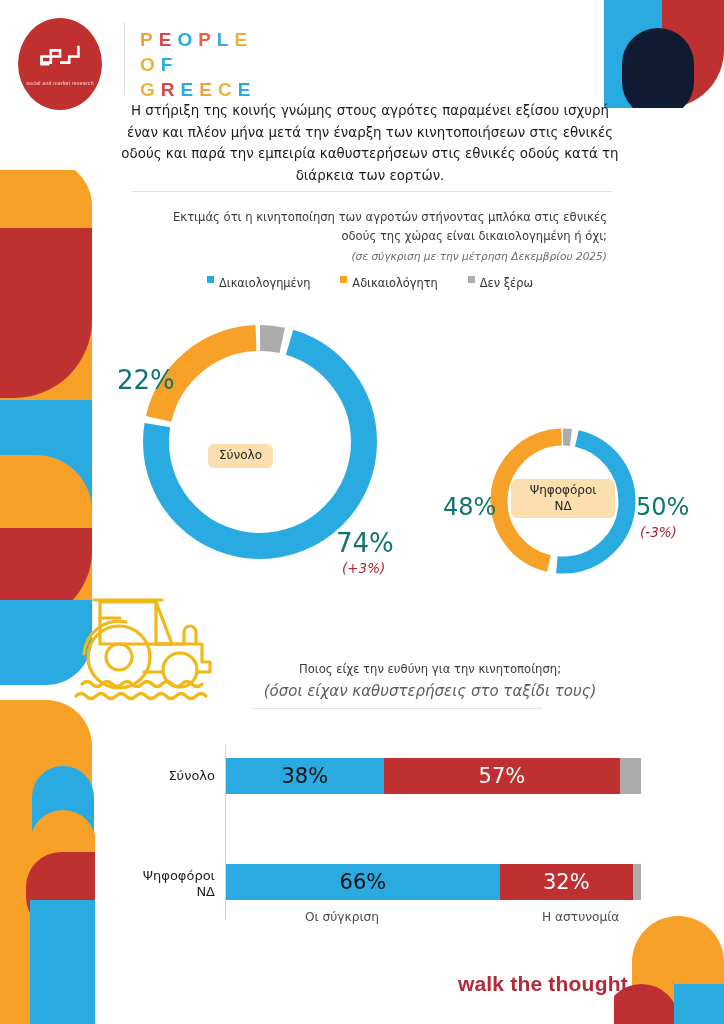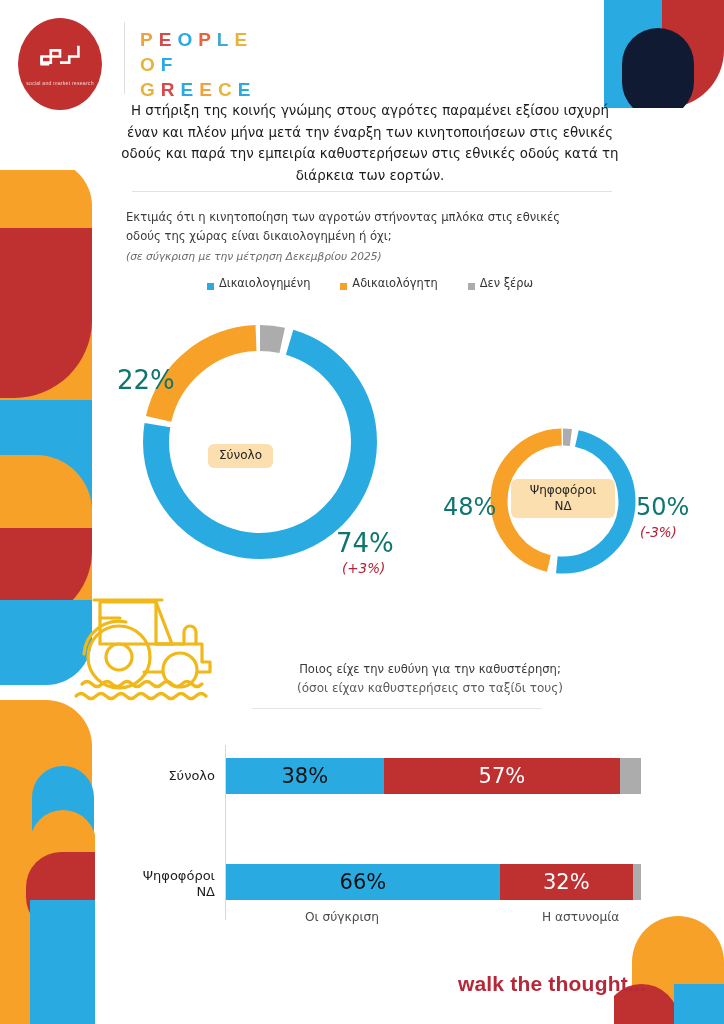--- a/index.html
+++ b/index.html
@@ -41,49 +41,49 @@
 
   .headline {
     position:absolute; left:120px; top:100px; width:500px;
     text-align:center; font-size:13.4px; line-height:1.62; color:#1b1b1b;
     font-family:"DejaVu Sans", sans-serif;
   }
   .hr-line { position:absolute; left:132px; top:191px; width:480px; height:1px; background:#e2e2e2; }
 
   
   .question {
-    position:absolute; left:126px; top:208px; width:460px; text-align:left;
+    position:absolute; left:147px; top:208px; width:460px; text-align:right;
     font-size:11.6px; line-height:1.62; color:#3a3a3a;
   }
   .question-sub { font-style:italic; font-size:10.6px; color:#6a6a6a; margin-top:2px; }
 
   .legend { position:absolute; left:150px; top:276px; width:440px;
             display:flex; justify-content:center; gap:30px; align-items:center; }
-  .legend-item { display:flex; align-items:flex-end; gap:5px; font-size:11.4px; color:#333; }
+  .legend-item { display:flex; align-items:flex-start; gap:5px; font-size:11.4px; color:#333; }
   .legend-sq { width:7px; height:7px; display:inline-block; }
 
   
   .donut { position:absolute; }
   .donut svg { display:block; overflow:visible; }
   .center-pill {
     position:absolute; background:#fbdfae; border-radius:6px;
     display:flex; align-items:center; justify-content:center; text-align:center;
     font-size:12px; color:#242424; line-height:1.3; padding:4px 11px;
   }
   .pct { position:absolute; font-size:26px; color:#0f766e; letter-spacing:0px; }
   .pct.small { font-size:24px; }
   .delta { position:absolute; font-size:13.5px; color:#b22234; font-style:italic; }
 
   
   .tractor { position:absolute; left:62px; top:588px; width:185px; height:118px; }
 
   
   .bq { position:absolute; left:240px; top:660px; width:380px; text-align:center;
         font-size:11.6px; line-height:1.6; color:#3a3a3a; }
-  .bq-sub { font-size:12px; color:#5c5c5c; }
+  .bq-sub { font-style:italic; font-size:15px; color:#5c5c5c; }
   .bq-line { position:absolute; left:252px; top:708px; width:290px; height:1px; background:#e5e5e5; }
 
   .chart-axis { position:absolute; left:225px; top:745px; width:1px; height:175px; background:#d8d8d8; }
 
   .barrow { position:absolute; height:36px; display:flex; align-items:stretch; }
   .seg { display:flex; align-items:center; justify-content:center;
          font-size:21px; color:#101010; }
   .rowlabel { position:absolute; text-align:right; font-size:13px; color:#1c1c1c; line-height:1.25; }
 
   .cat { position:absolute; font-size:12.2px; color:#4b4b4b; }
@@ -231,21 +231,21 @@
     <circle cx="118" cy="82" r="17"></circle>
 
     <path d="M22 66 a35 35 0 0 1 42 -32"></path>
 
     <path d="M20 96 q5 -5 10 0 t10 0 t10 0 t10 0 t10 0 t10 0 t10 0 t10 0 t10 0 t10 0 t10 0 t10 0"></path>
     <path d="M14 108 q5 -5 10 0 t10 0 t10 0 t10 0 t10 0 t10 0 t10 0 t10 0 t10 0 t10 0 t10 0 t10 0 t10 0"></path>
   </svg>
 </div>
 
 <div class="bq">
-  <div>Ποιος είχε την ευθύνη για την καθυστέρηση;</div>
+  <div>Ποιος είχε την ευθύνη για την κινητοποίηση;</div>
   <div class="bq-sub">(όσοι είχαν καθυστερήσεις στο ταξίδι τους)</div>
 </div>
 <div class="bq-line"></div>
 
 <div class="chart-axis"></div>
 
 <div class="rowlabel" style="left:110px;top:768px;width:105px;">Σύνολο</div>
 <div class="barrow" style="left:226px;top:758px;width:415px;">
   <div class="seg" style="width:38%;background:#29ABE2;">38%</div>
   <div class="seg" style="width:57%;background:#BF3030;color:#fff;">57%</div>

